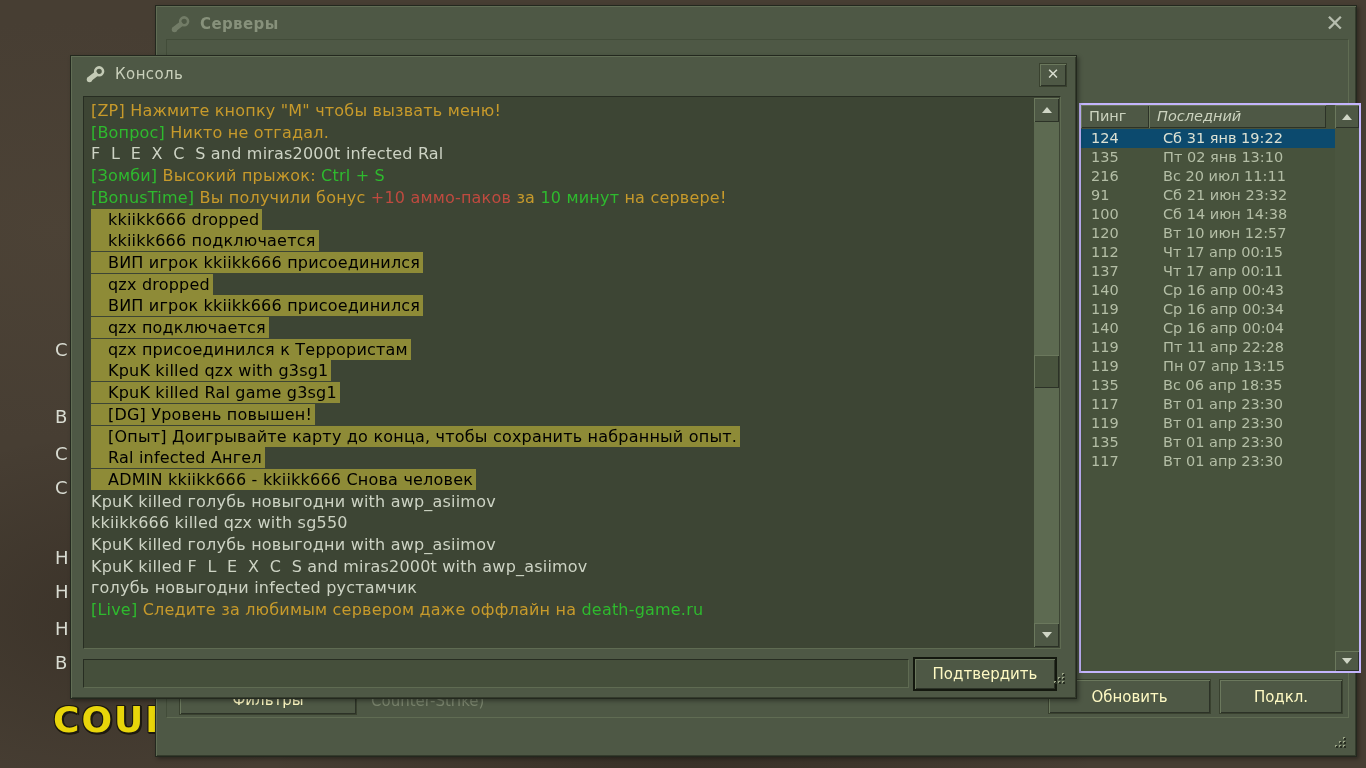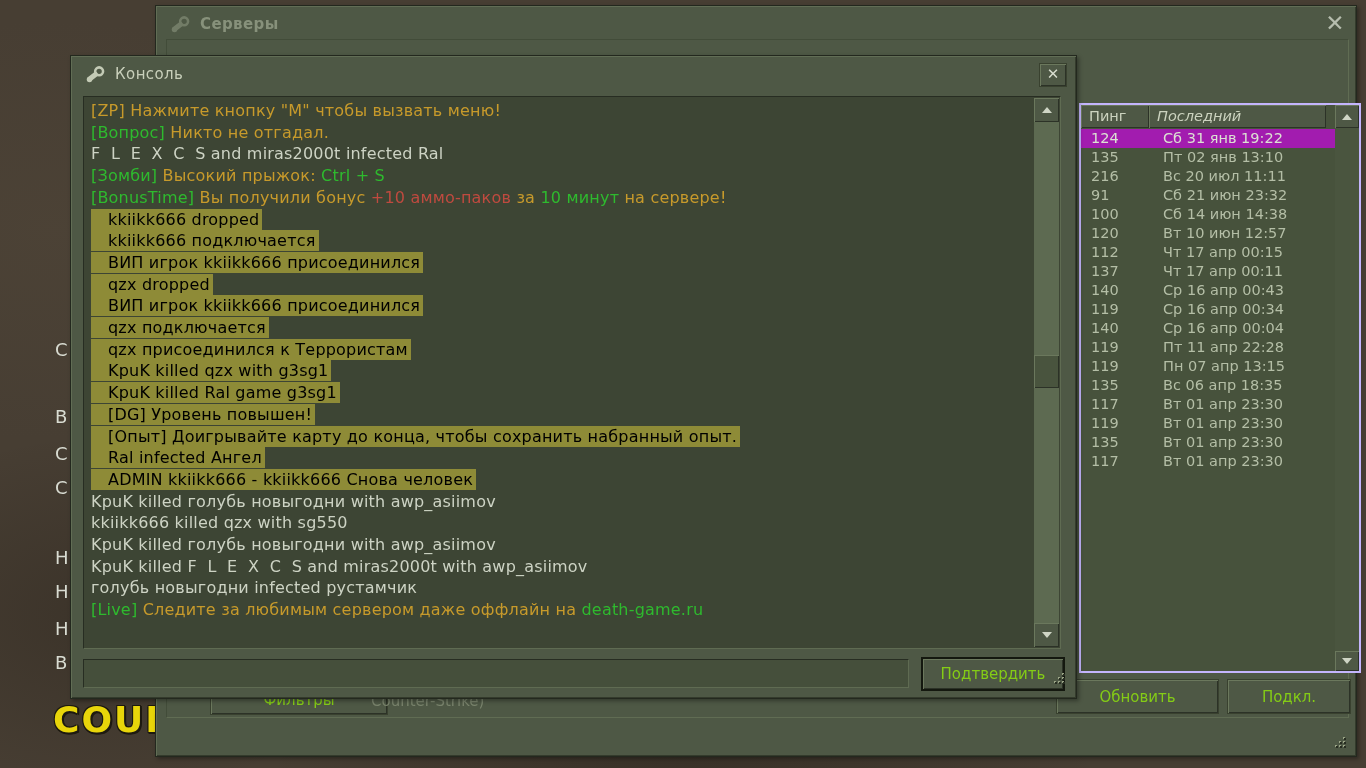--- a/index.html
+++ b/index.html
@@ -20,55 +20,55 @@
 
   
   .vgui-window{position:absolute;background:#4e5845;border:1px solid #23281e;
     box-shadow:inset 1px 1px 0 #616d55, inset -1px -1px 0 #343b2c, 2px 2px 4px rgba(0,0,0,.35);}
   .titlebar{position:absolute;left:0;top:0;right:0;height:34px;}
   .steam-icon{position:absolute;left:13px;top:8px;width:22px;height:22px;}
   .title-text{position:absolute;left:44px;top:9px;font-size:15px;letter-spacing:.4px;}
   .raised{box-shadow:inset 1px 1px 0 #6b785d, inset -1px -1px 0 #2c3227;}
   .sunken{border:1px solid;border-color:#272d22 #5f6b52 #5f6b52 #272d22;}
   .btn{display:flex;align-items:center;justify-content:center;background:#4e5845;
-    color:#84cc16;font-size:15px;cursor:default;border:1px solid #39412f;margin-left:8px;}
+    color:#fef9c3;font-size:15px;cursor:default;border:1px solid #39412f;}
   .arr-up{display:block;width:0;height:0;border-left:5px solid transparent;border-right:5px solid transparent;border-bottom:6px solid #cfd5c5;}
   .arr-down{display:block;width:0;height:0;border-left:5px solid transparent;border-right:5px solid transparent;border-top:6px solid #cfd5c5;}
   .sb-btn{position:absolute;background:#4e5845;display:flex;align-items:center;justify-content:center;}
   .grip{position:absolute;width:13px;height:13px;}
   .grip::after{content:"";position:absolute;left:10px;top:1px;width:2px;height:2px;background:#272d21;
     box-shadow:0 4px #272d21,0 8px #272d21,-4px 4px #272d21,-4px 8px #272d21,-8px 8px #272d21;}
   .grip::before{content:"";position:absolute;left:9px;top:0;width:2px;height:2px;background:#9aa486;
     box-shadow:0 4px #9aa486,0 8px #9aa486,-4px 4px #9aa486,-4px 8px #9aa486,-8px 8px #9aa486;}
 
   
   #servers-window{left:155px;top:5px;width:1200px;height:750px;z-index:2;}
   #servers-window .title-text{color:#87917b;font-weight:bold;}
   #servers-window .steam-icon{color:#7f8973;opacity:.75;}
   .win-close{position:absolute;left:1164px;top:3px;width:30px;height:28px;color:#b6bdae;
     font-size:23px;font-weight:bold;text-align:center;line-height:28px;}
   .inner-panel{position:absolute;left:10px;top:33px;width:1181px;height:677px;
     border:1px solid;border-color:#424c39 #606c53 #606c53 #424c39;z-index:0;}
-  .filters-btn{position:absolute;left:46px;top:679px;width:176px;height:28px;text-align:right;}
+  .filters-btn{position:absolute;left:23px;top:679px;width:176px;height:28px;text-align:right;}
   .game-label{position:absolute;left:215px;top:686px;font-size:15px;color:#79836c;}
   .refresh-btn{position:absolute;left:892px;top:673px;width:161px;height:33px;}
   .connect-btn{position:absolute;left:1063px;top:673px;width:122px;height:33px;}
   .grip-servers{left:1178px;top:731px;}
 
   
   #server-table{position:absolute;left:923px;top:97px;width:278px;height:566px;background:#47523c;
     border:2px solid #c4b5fd;}
   .th{position:absolute;top:0;height:23px;background:#4e5845;color:#ccd3bf;font-size:14.5px;
     line-height:23px;padding-left:8px;box-sizing:border-box;}
   .th-ping{left:0;width:68px;}
   .th-last{left:68px;width:177px;font-style:italic;}
   .sb-up-table{left:254px;top:0;width:24px;height:23px;}
   #server-rows{position:absolute;left:0;top:24px;width:254px;bottom:0;overflow:hidden;}
   .srow{height:19px;line-height:19px;font-size:14.5px;color:#b4bea6;white-space:nowrap;}
-  .srow.selected{background:#a21caf;color:#dce1d3;}
+  .srow.selected{background:#0c4a6e;color:#dce1d3;}
   .cell-ping{display:inline-block;width:56px;padding-left:10px;}
   .cell-last{padding-left:16px;}
   .sb-track-table{position:absolute;left:254px;top:23px;bottom:20px;width:24px;background:#4a553f;}
   .sb-down-table{left:254px;bottom:0;width:24px;height:20px;}
 
   
   #console-window{left:70px;top:55px;width:1005px;height:642px;z-index:3;}
   #console-window .title-text{color:#c9d0bb;}
   #console-window .steam-icon{color:#c3cab5;}
   .close-btn{position:absolute;left:968px;top:7px;width:26px;height:22px;background:#4e5845;

